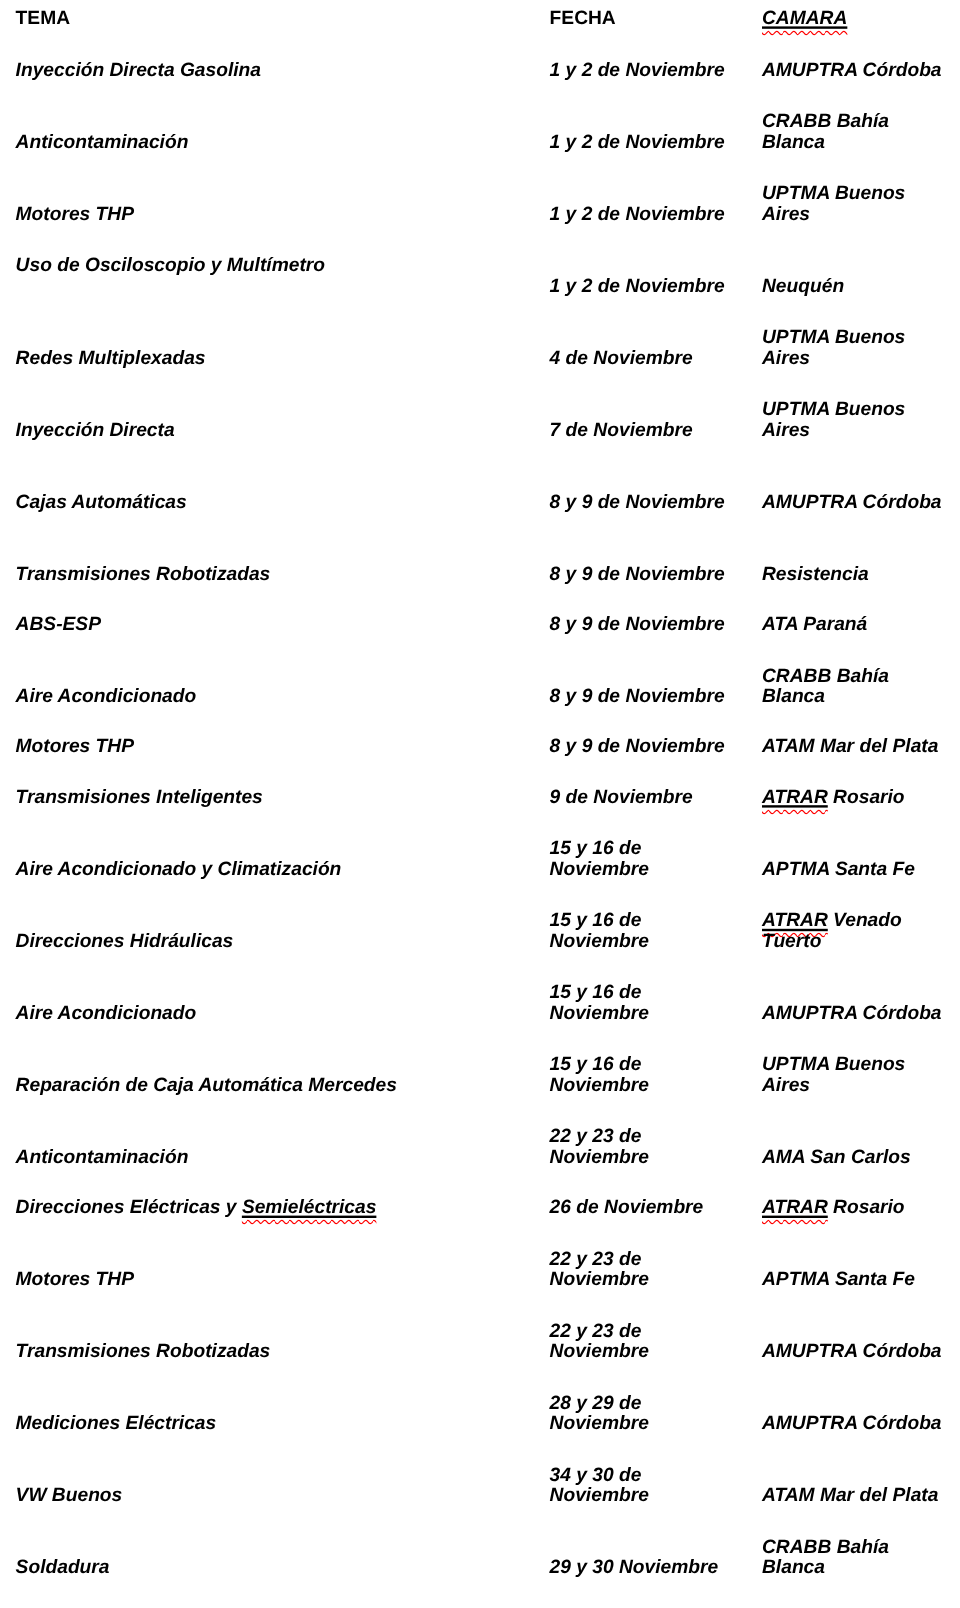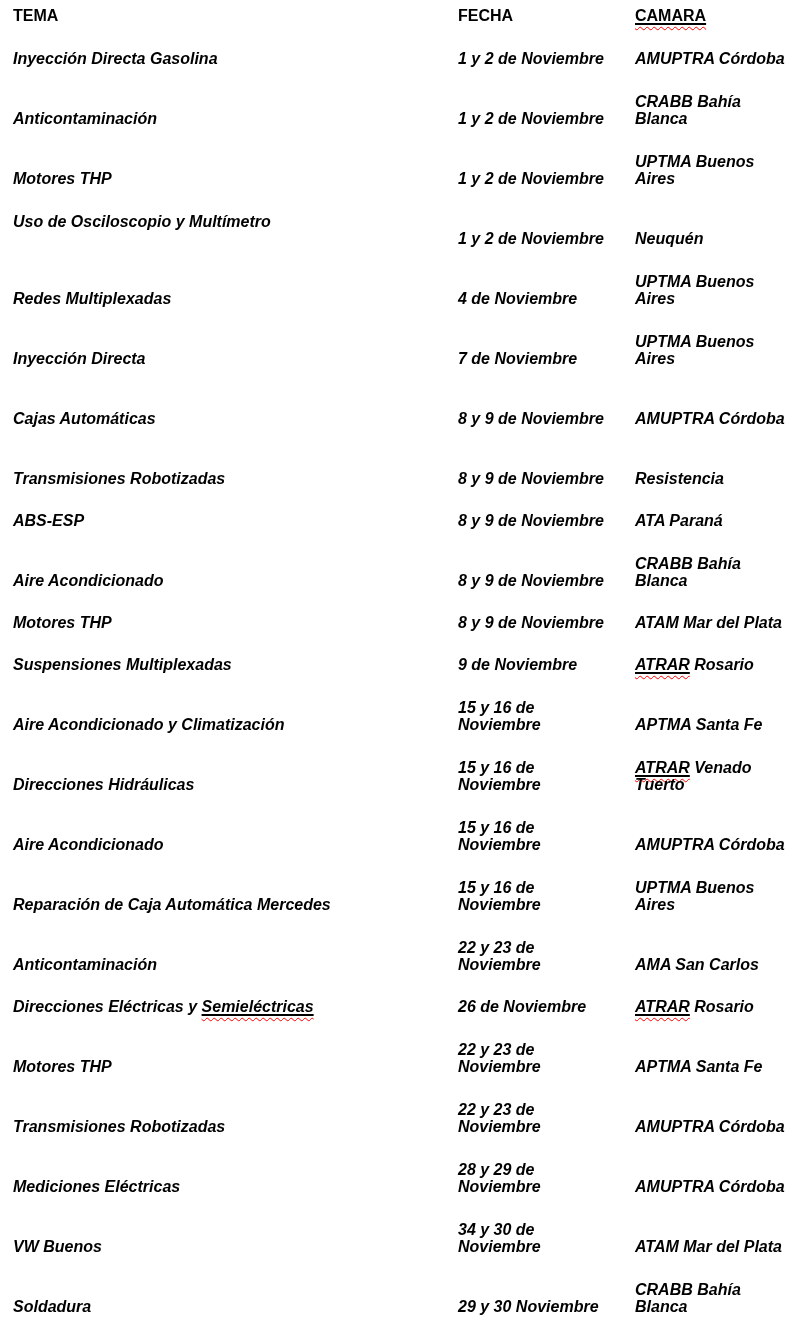--- a/index.html
+++ b/index.html
@@ -49,20 +49,21 @@
     text-decoration-color: #000000;
     text-decoration-thickness: 1.5px;
     text-underline-offset: 2px;
   }
   .wavy {
     text-decoration-line: underline;
     text-decoration-style: wavy;
     text-decoration-color: #ff0000;
     text-decoration-thickness: 1px;
     text-underline-offset: 5px;
+    font-style: italic;
   }
 </style>
 </head>
 <body>
 
 <div class="page">
 
   <div class="hrow">
     <div class="cell col-tema">TEMA</div>
     <div class="cell col-fecha">FECHA</div>
@@ -138,21 +139,21 @@
 Blanca</div>
     </div>
 
     <div class="row tight">
       <div class="cell col-tema">Motores THP</div>
       <div class="cell col-fecha">8 y 9 de Noviembre</div>
       <div class="cell col-camara">ATAM Mar del Plata</div>
     </div>
 
     <div class="row tight">
-      <div class="cell col-tema">Suspensiones Multiplexadas</div>
+      <div class="cell col-tema">Transmisiones Inteligentes</div>
       <div class="cell col-fecha">9 de Noviembre</div>
       <div class="cell col-camara"><span class="u"><span class="wavy">ATRAR</span></span> Rosario</div>
     </div>
 
     <div class="row">
       <div class="cell col-tema">Aire Acondicionado y Climatización</div>
       <div class="cell col-fecha">15 y 16 de
 Noviembre</div>
       <div class="cell col-camara">APTMA Santa Fe</div>
     </div>

